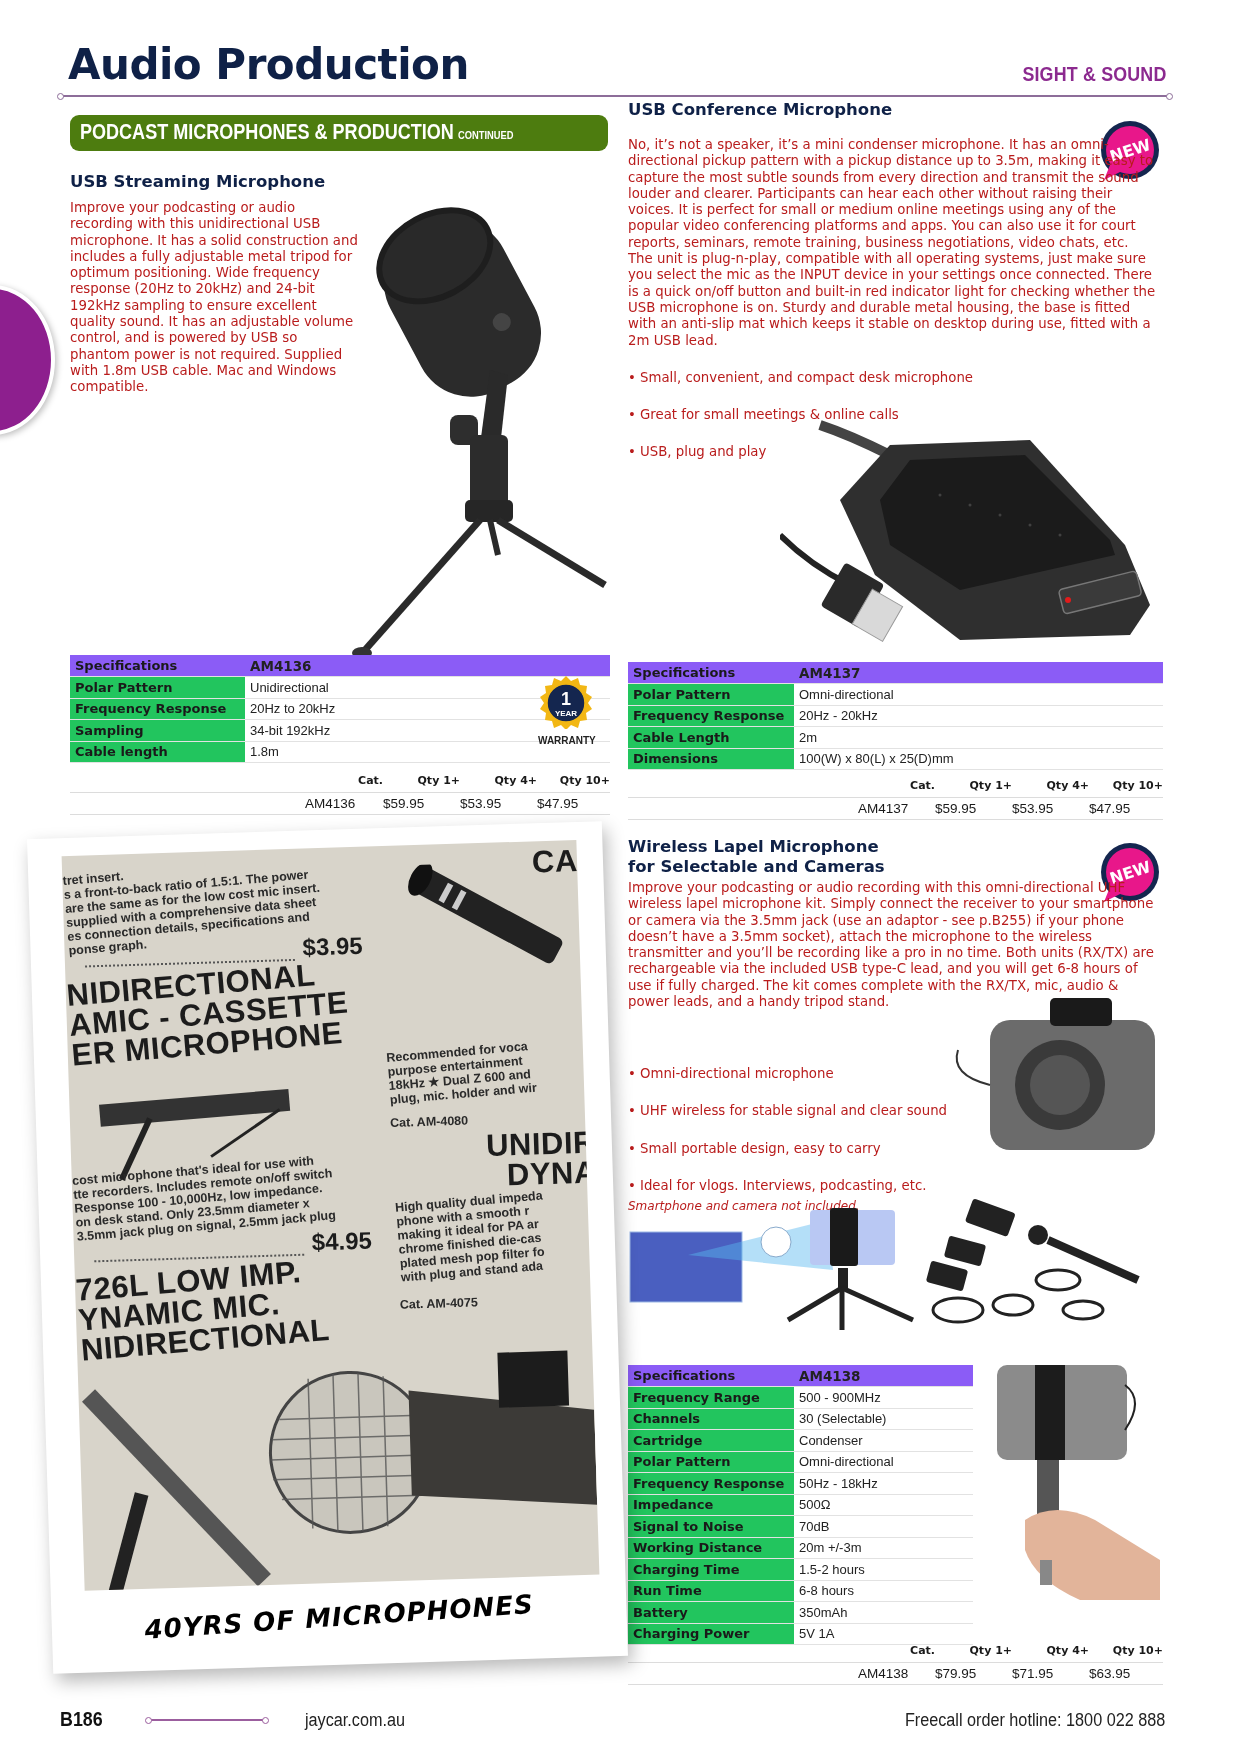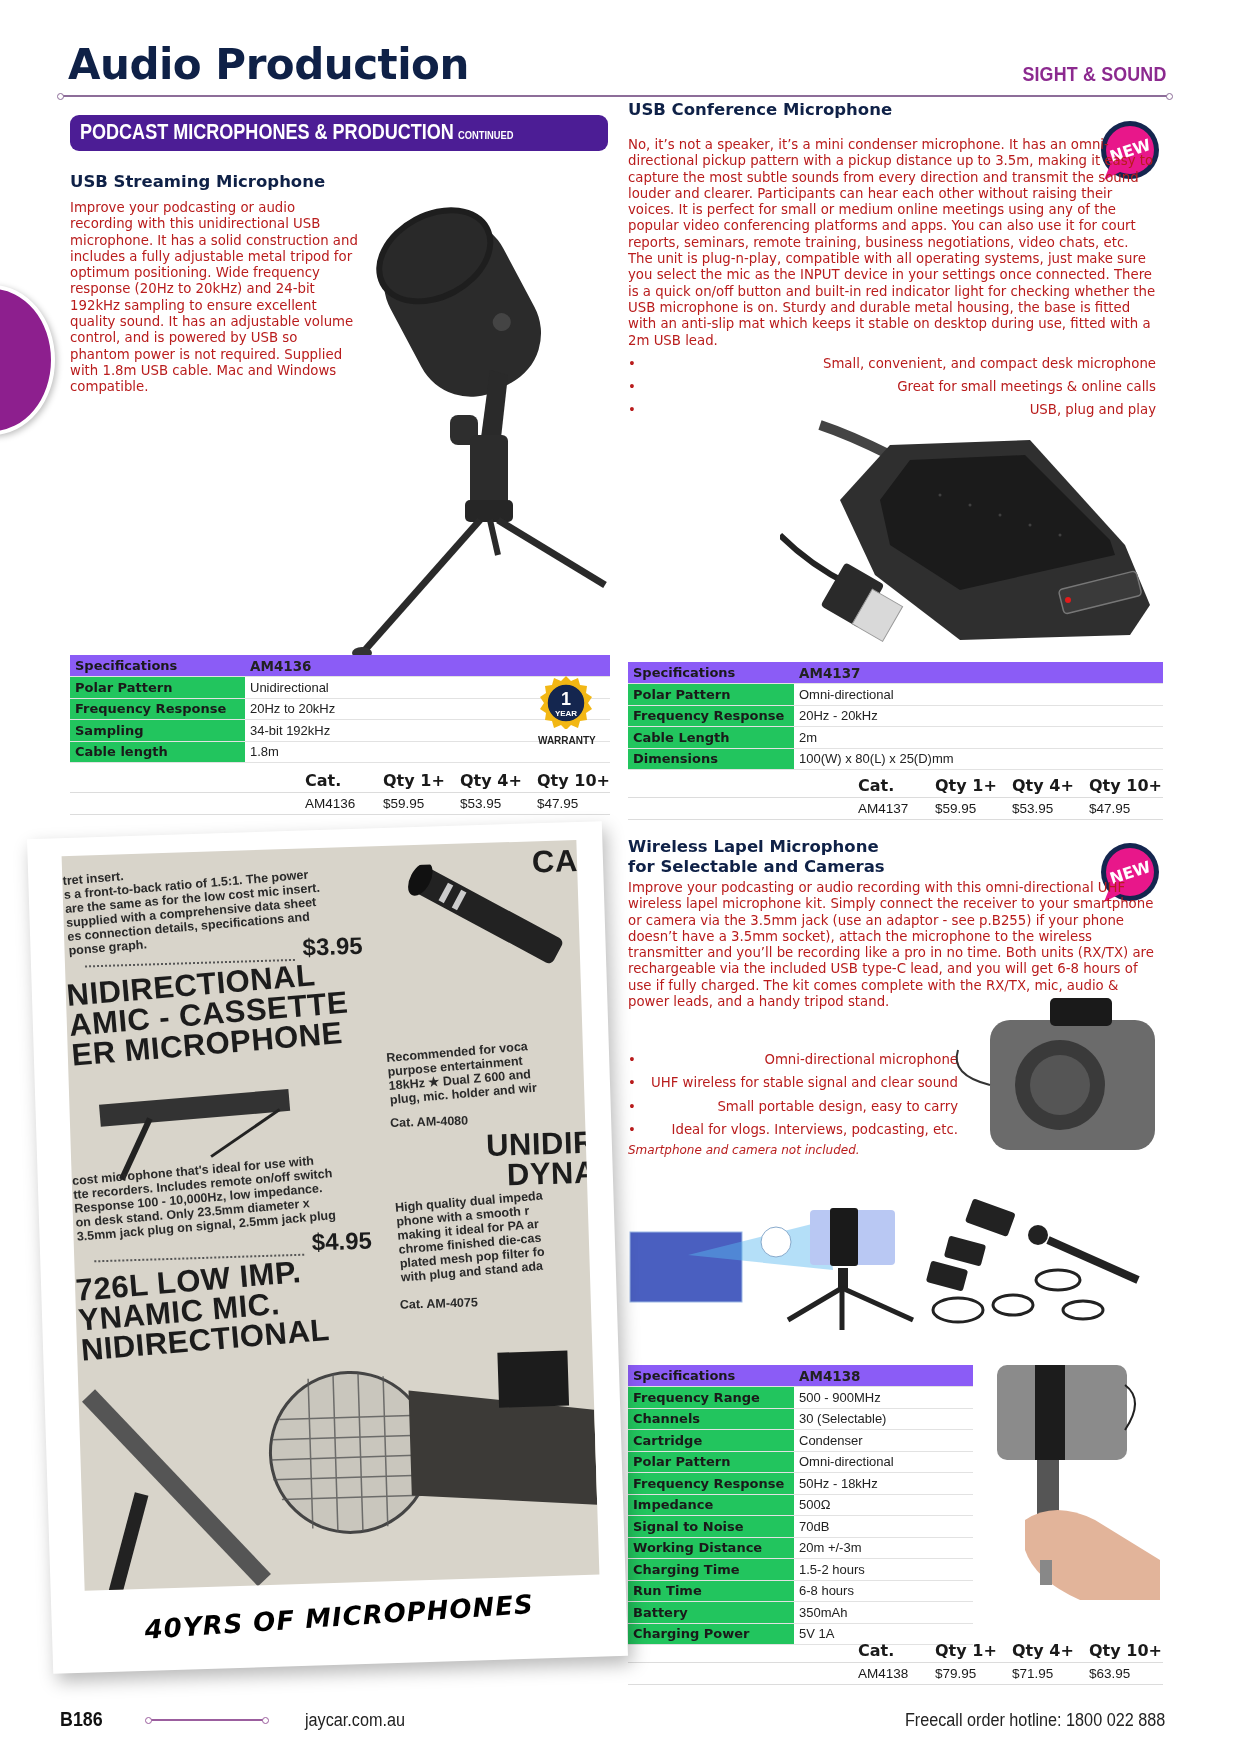--- a/index.html
+++ b/index.html
@@ -6,44 +6,44 @@
   html, body { width: 1250px; height: 1762px; background: #ffffff; overflow: hidden; }
   body { position: relative; font-family: "DejaVu Sans", sans-serif; color: #1a1a1a; }
 
   .page-title { position: absolute; left: 68px; top: 40px; font-family: "DejaVu Sans", sans-serif; font-weight: bold; font-size: 42px; color: #0f2147; letter-spacing: -0.5px; }
   .section-tag { position: absolute; right: 84px; top: 62px; font-family: "Liberation Sans", sans-serif; font-weight: bold; font-size: 21px; color: #8c2a8f; letter-spacing: 0.2px; transform: scaleX(0.85); transform-origin: right center; }
   .header-rule { position: absolute; left: 60px; top: 95px; width: 1110px; height: 2px; background: #8d6d99; }
   .rule-dot { position: absolute; width: 7px; height: 7px; border: 1.5px solid #8d6d99; border-radius: 50%; background: #fff; top: -2.5px; }
 
   .side-tab { position: absolute; left: -70px; top: 285px; width: 125px; height: 150px; border-radius: 50%; background: #8d1f8e; border: 4px solid #ffffff; box-shadow: 2px 2px 6px rgba(0,0,0,0.25); }
 
-  .category-banner { position: absolute; left: 70px; top: 115px; width: 538px; height: 36px; background: #4c1d95; border-radius: 9px; color: #fff; font-family: "Liberation Sans", sans-serif; font-weight: bold; font-size: 22px; padding: 4px 0 0 10px; white-space: nowrap; }
+  .category-banner { position: absolute; left: 70px; top: 115px; width: 538px; height: 36px; background: #4d7c0f; border-radius: 9px; color: #fff; font-family: "Liberation Sans", sans-serif; font-weight: bold; font-size: 22px; padding: 4px 0 0 10px; white-space: nowrap; }
   .category-banner .main { display: inline-block; transform: scaleX(0.82); transform-origin: left center; }
   .category-banner .sub { font-size: 11px; font-weight: bold; position: absolute; left: 388px; top: 14px; transform: scaleX(0.85); transform-origin: left center; }
 
   .product-title { position: absolute; font-family: "DejaVu Sans", sans-serif; font-weight: bold; color: #0f2147; font-size: 16.5px; line-height: 20px; }
   .desc { position: absolute; font-family: "DejaVu Sans", sans-serif; font-size: 13.3px; line-height: 16.3px; color: #b91c1c; }
   .desc p { margin: 0; }
   .bullets { list-style: none; }
-  .bullets li { position: relative; padding-left: 12px; margin-top: 7px; text-align: right; }
+  .bullets li { position: relative; padding-left: 12px; margin-top: 21px; }
   .bullets li::before { content: "\2022"; position: absolute; left: 0; }
   .note { font-style: italic; font-size: 12px; margin-top: 4px; }
 
   .new-badge { position: absolute; width: 72px; height: 72px; }
 
   
   .spec-table { position: absolute; border-collapse: collapse; font-size: 13px; }
   .spec-table td { height: 21.5px; border-bottom: 1.5px solid #e2e2e2; padding: 0 5px; white-space: nowrap; }
   .spec-table td.k { background: #22c55e; font-weight: bold; font-family: "DejaVu Sans", sans-serif; font-size: 13px; color: #1a1a1a; }
   .spec-table td.v { font-family: "Liberation Sans", sans-serif; font-size: 13px; color: #222; transform-origin: left; }
   .spec-table tr.head td { background: #8b5cf6; }
   .spec-table tr.head td.v { font-family: "DejaVu Sans", sans-serif; font-weight: bold; font-size: 13.5px; }
 
   .price-table { position: absolute; border-collapse: collapse; font-size: 13px; }
-  .price-table th { font-family: "DejaVu Sans", sans-serif; font-weight: bold; font-size: 16px; text-align: left; height: 22px; border-bottom: 1.5px solid #dcdcdc; padding: 0; }
+  .price-table th { font-family: "DejaVu Sans", sans-serif; font-weight: bold; font-size: 11px; text-align: right; height: 22px; border-bottom: 1.5px solid #dcdcdc; padding: 0; }
   .price-table td { font-family: "Liberation Sans", sans-serif; font-size: 13.5px; height: 22px; border-bottom: 1.5px solid #dcdcdc; padding: 0; }
 
   .warranty { position: absolute; left: 538px; top: 675px; width: 56px; text-align: center; }
   .warranty .w-text { font-family: "Liberation Sans", sans-serif; font-weight: bold; font-size: 10px; color: #222; margin-top: 2px; }
 
   
   .img { position: absolute; }
 
   
   .polaroid { position: absolute; left: 40px; top: 830px; width: 575px; height: 835px; background: #fff; transform: rotate(-1.8deg); box-shadow: 4px 8px 18px rgba(0,0,0,0.28); }

